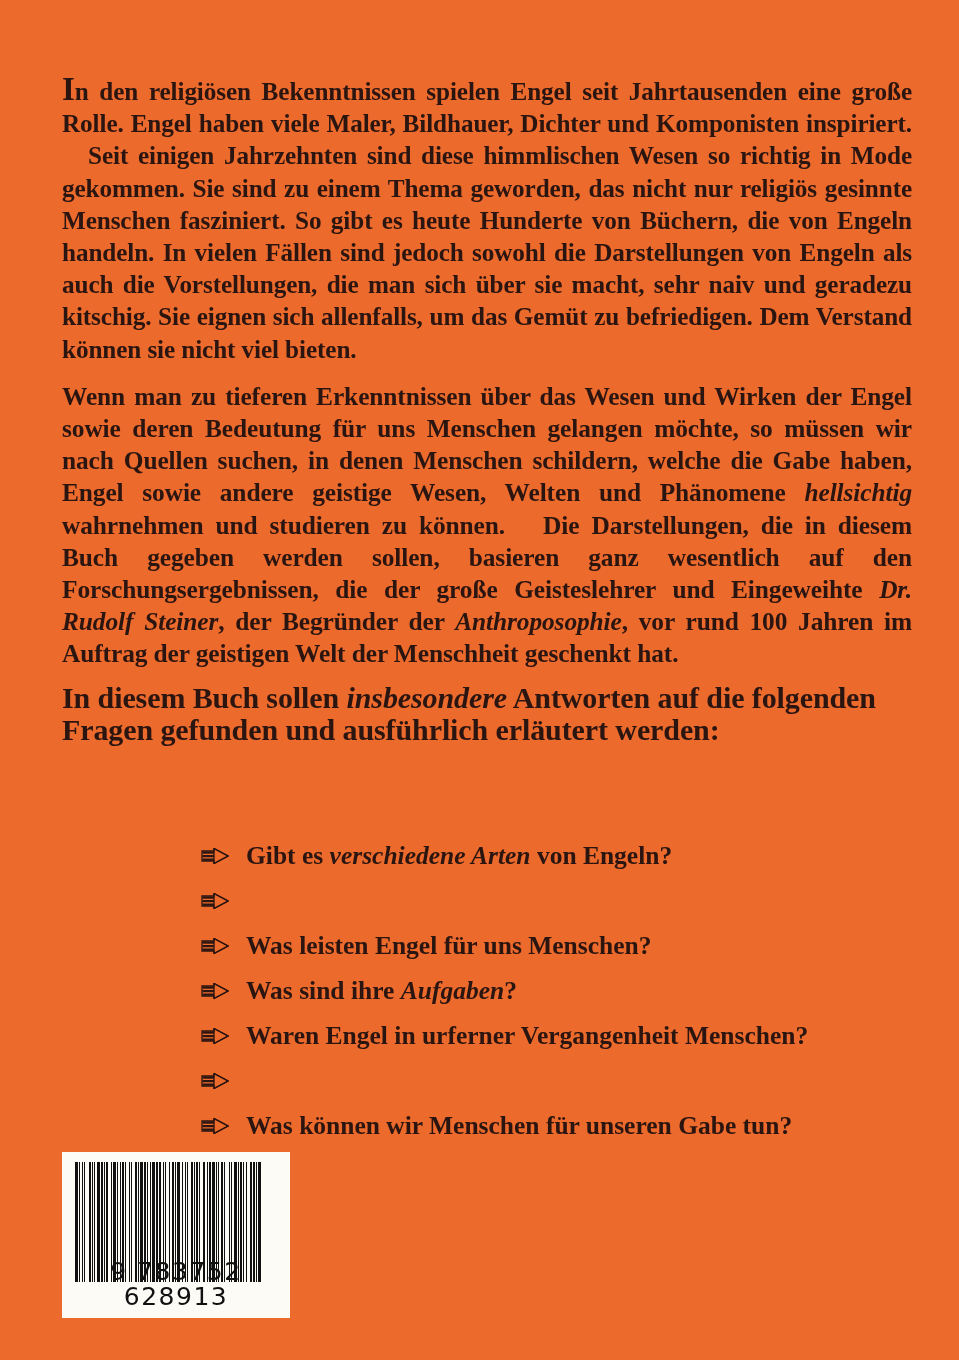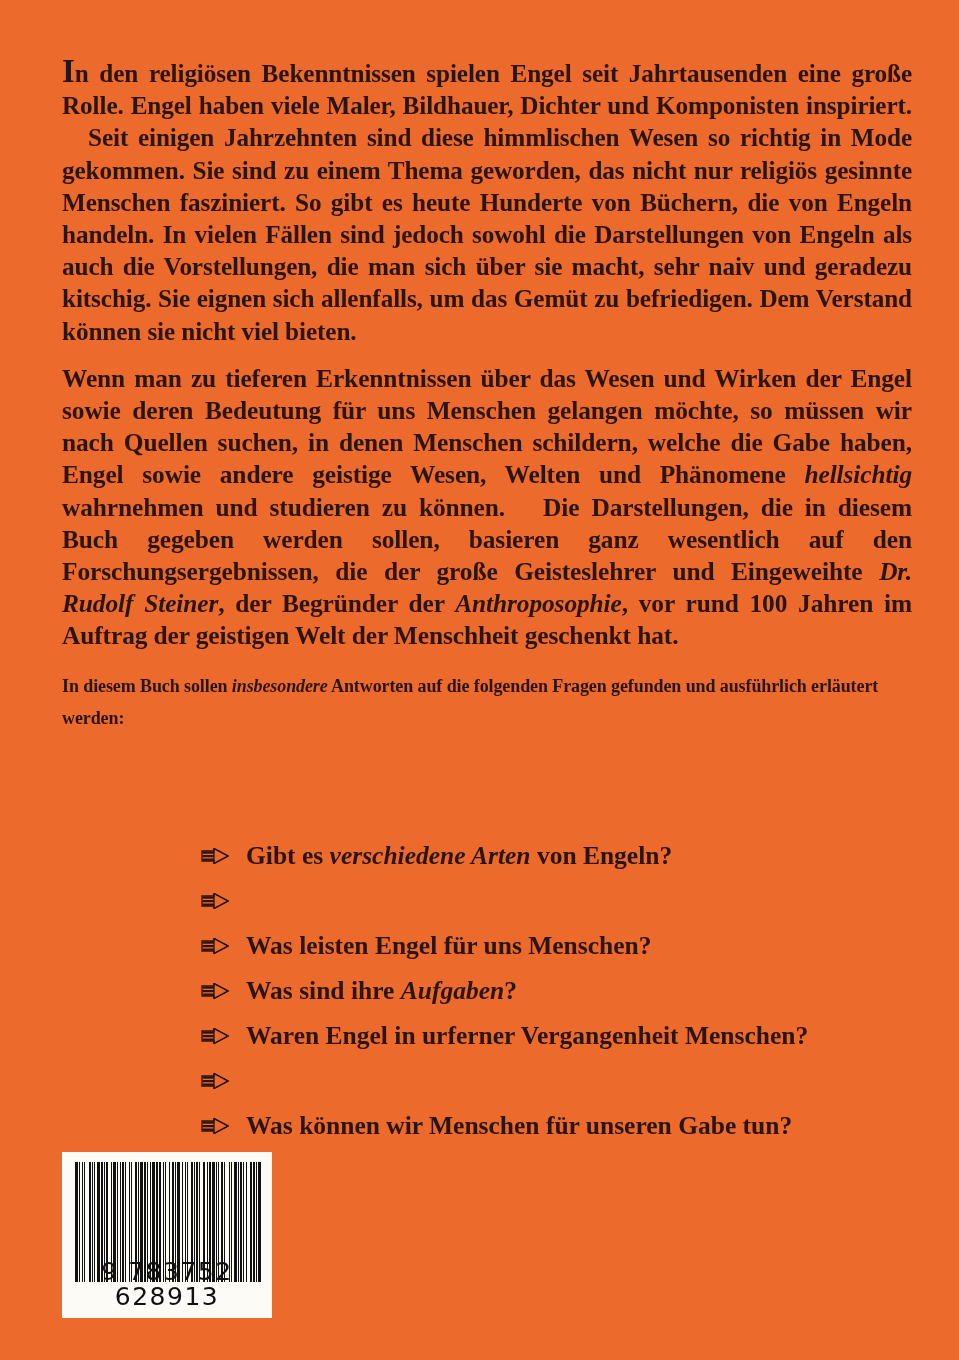--- a/index.html
+++ b/index.html
@@ -20,40 +20,40 @@
     position: absolute;
     left: 0; top: 0;
     width: 959px;
     height: 1360px;
     background: #ec6a2c;
   }
 
   .textblock {
     position: absolute;
     left: 62px;
-    top: 58px;
+    top: 76px;
     width: 850px;
   }
 
   p.para {
     margin: 0 0 0 0;
     font-weight: bold;
     text-align: justify;
     text-justify: inter-word;
     font-size: 25.5px;
     line-height: 32.2px;
     letter-spacing: -0.1px;
     -webkit-hyphens: manual;
     hyphens: manual;
   }
   p.para:last-child { text-align: left; }
 
   p.p1 { font-size: 25.2px; }
   p.p2 { margin-top: 14px; font-size: 25.4px; }
-  p.p3 { margin-top: 18px; font-size: 18px; }
+  p.p3 { margin-top: 12px; font-size: 30px; }
 
   .dropcap {
     font-size: 33px;
     line-height: 0.8;
     font-weight: bold;
   }
 
   .indent { display: inline-block; width: 26px; }
 
   i, em { font-style: italic; }
@@ -85,21 +85,21 @@
     width: 28px;
     height: 16px;
     display: block;
   }
   .bullet svg { display: block; }
 
   .barcode {
     position: absolute;
     left: 62px;
     top: 1152px;
-    width: 210px;
+    width: 228px;
     height: 166px;
     background: #fdfbf5;
     box-sizing: border-box;
   }
   .barcode-inner {
     position: absolute;
     left: 13px;
     top: 10px;
     width: 188px;
     height: 120px;

